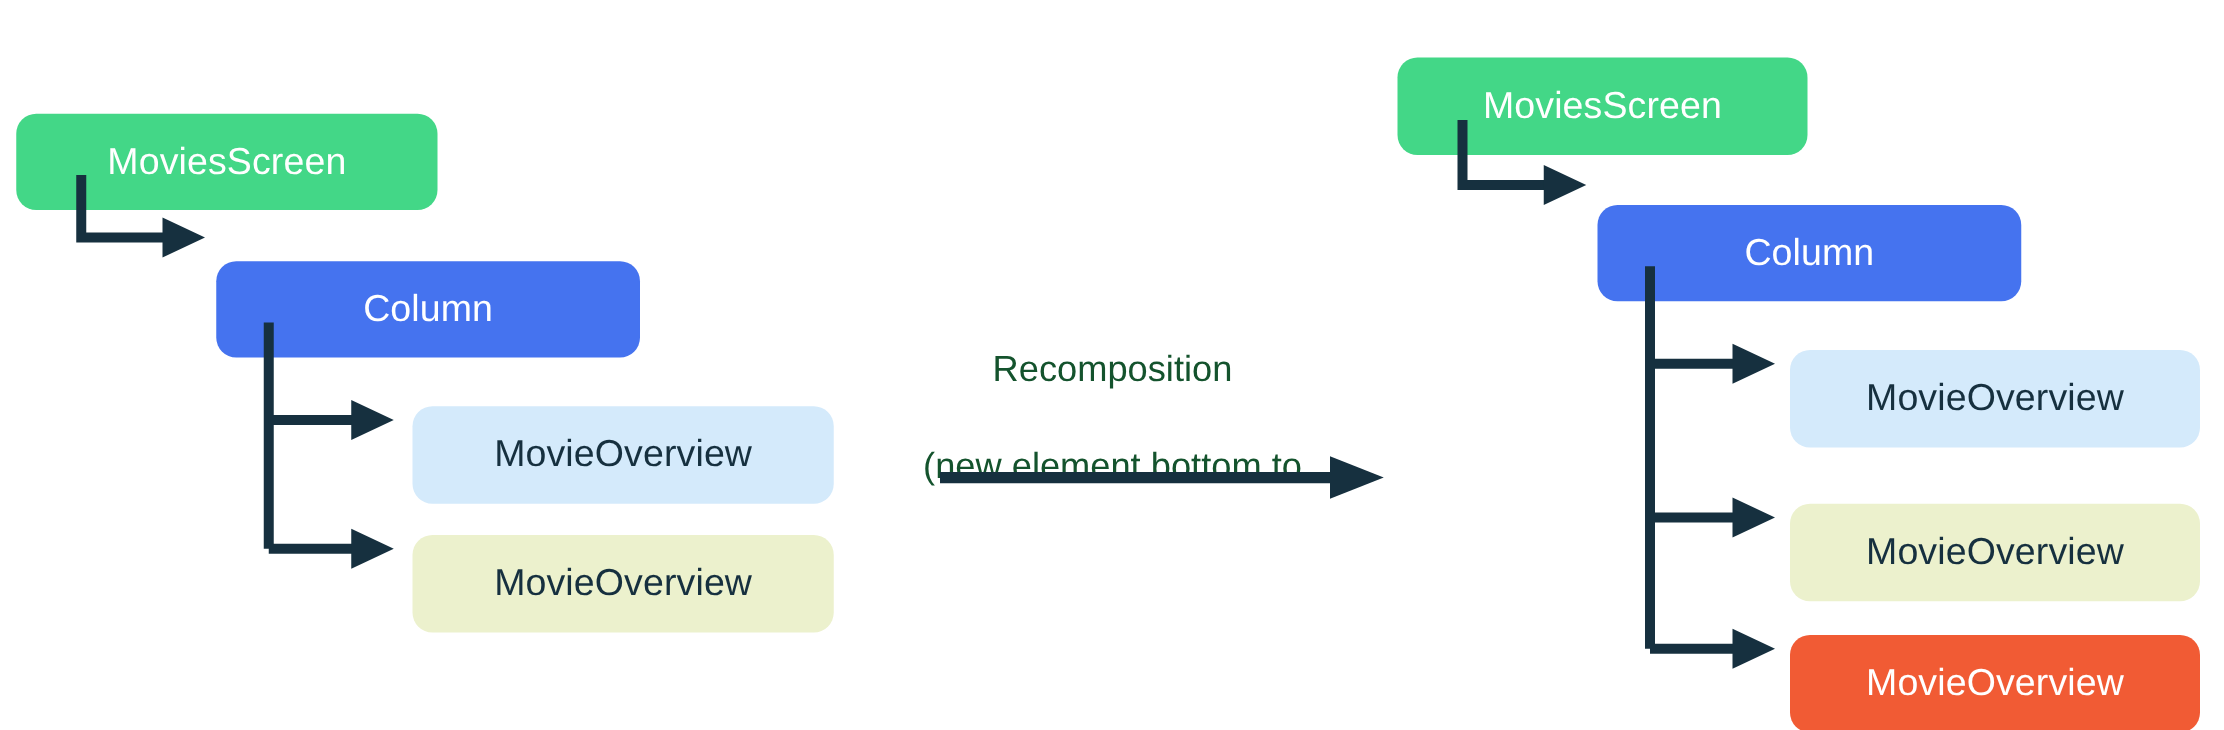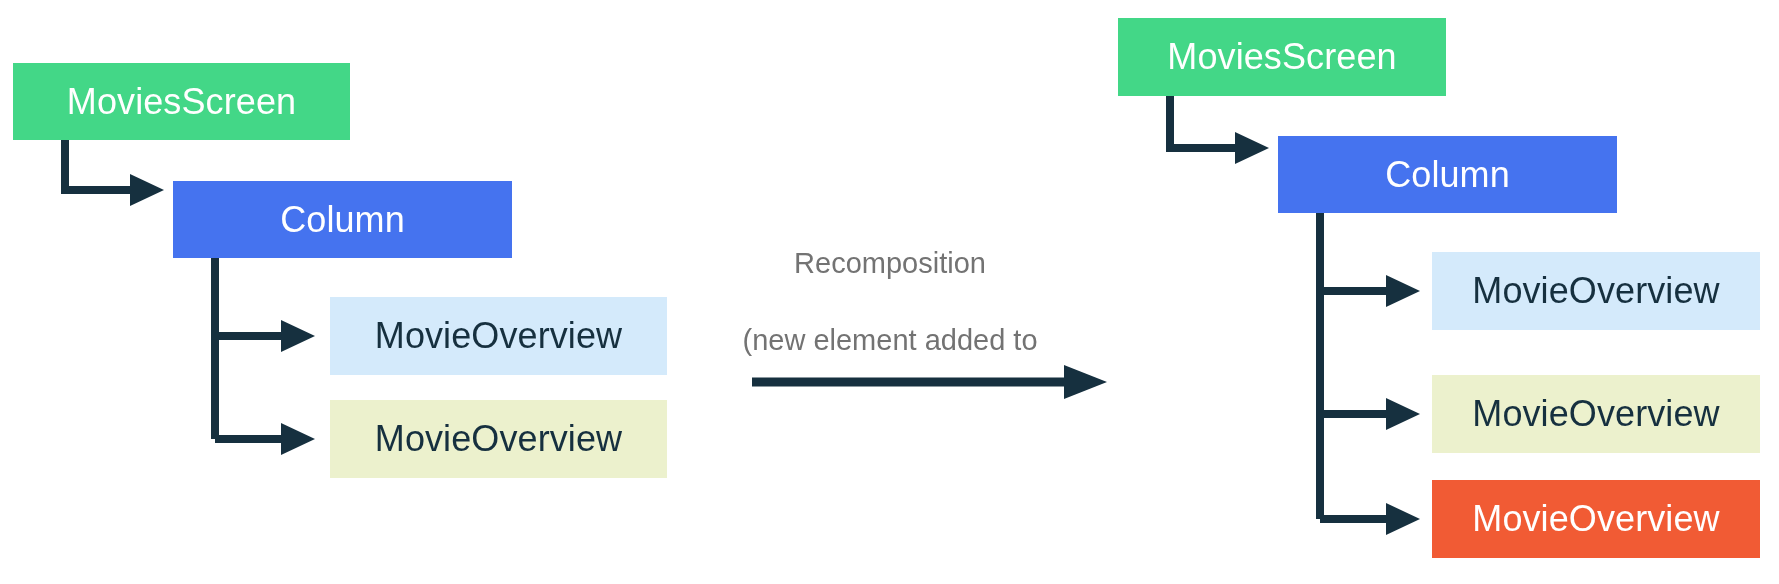--- a/index.html
+++ b/index.html
@@ -15,26 +15,27 @@
     width: 1779px;
     height: 584px;
     background: #ffffff;
     overflow: hidden;
   }
   .node {
     position: absolute;
     display: flex;
     align-items: center;
     justify-content: center;
-    border-radius: 0;
+    border-radius: 16px;
     box-sizing: border-box;
-    font-size: 36px;
+    font-size: 30px;
     line-height: 1;
     letter-spacing: 0.1px;
     white-space: nowrap;
+    margin-top: 28px;
   }
   .node-label {
     display: block;
   }
   .connector {
     position: absolute;
   }
   .connector svg {
     display: block;
     overflow: visible;
@@ -78,23 +79,23 @@
   </div>
 
   <div class="node" style="left:330px; top:297px; width:337px; height:78px; background:#D4EAFB; color:#16303F;">
     <span class="node-label">MovieOverview</span>
   </div>
 
   <div class="node" style="left:330px; top:400px; width:337px; height:78px; background:#ECF1CD; color:#16303F;">
     <span class="node-label">MovieOverview</span>
   </div>
 
-  <div class="center-caption" style="left:700px; top:205px; width:380px; color:#737373;">
+  <div class="center-caption" style="left:700px; top:238px; width:380px; color:#14532d;">
     <div>Recomposition</div>
-    <div>(new element added to</div>
+    <div>(new element bottom to</div>
   </div>
 
   <div class="connector" style="left:752px; top:362px; width:360px; height:40px;">
     <svg width="360" height="40" viewBox="0 0 360 40">
       <path d="M0,20 L320,20" stroke="#16303F" stroke-width="9" fill="none"></path>
       <path d="M312,3 L355,20 L312,37 Z" fill="#16303F"></path>
     </svg>
   </div>
 
   <div class="node" style="left:1118px; top:18px; width:328px; height:78px; background:#43D787; color:#FFFFFF;">

